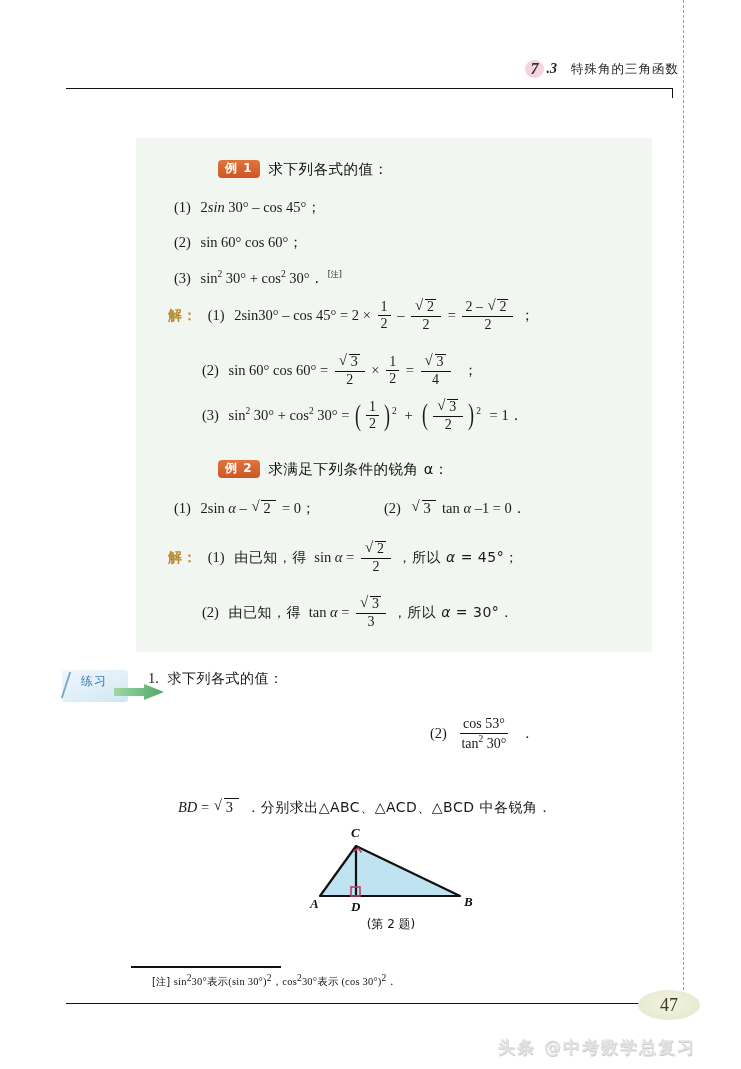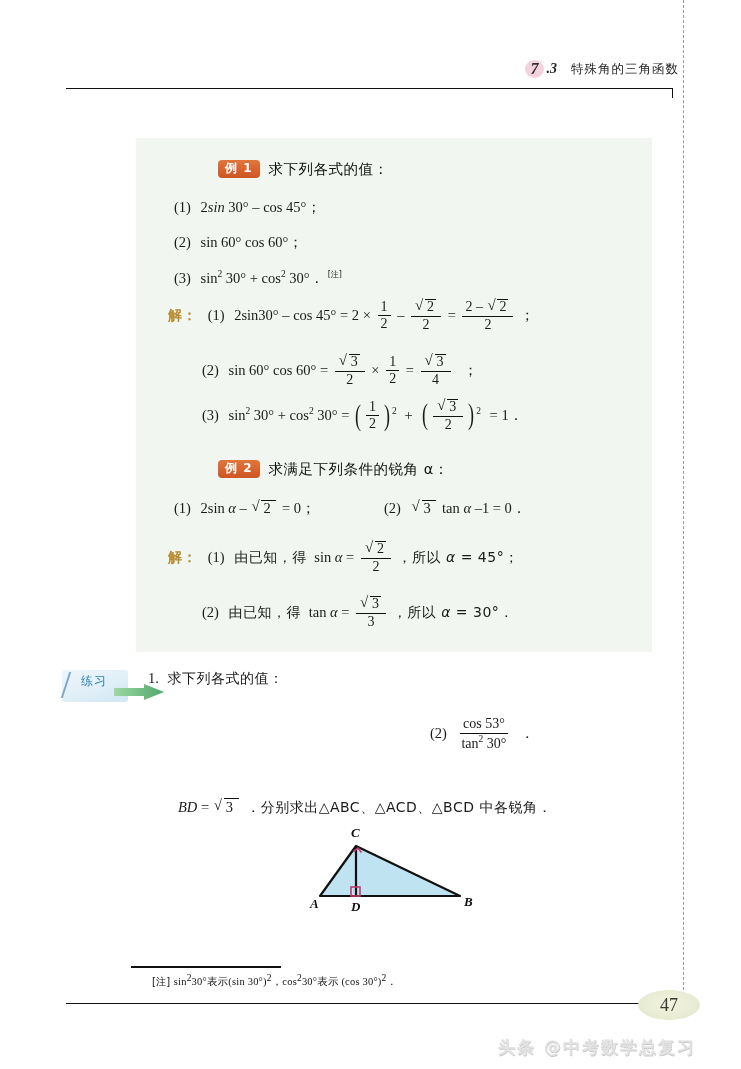--- a/index.html
+++ b/index.html
@@ -512,20 +512,21 @@
   <svg class="figure" viewBox="0 0 190 115">
     <polygon points="24,78 60,28 164,78" fill="#bfe3f0" stroke="#111111" stroke-width="2.2" stroke-linejoin="round"></polygon>
     <line x1="60" y1="28" x2="60" y2="78" stroke="#111111" stroke-width="2.2"></line>
     <rect x="55" y="69" width="9" height="9" fill="none" stroke="#c0396a" stroke-width="1.6"></rect>
     <path d="M57.5 33.5 L62 30 L65.5 34.5" fill="none" stroke="#c0396a" stroke-width="1.6"></path>
     <text x="14" y="90" font-family="Liberation Serif, serif" font-size="13" font-style="italic" font-weight="bold" fill="#111">A</text>
     <text x="168" y="88" font-family="Liberation Serif, serif" font-size="13" font-style="italic" font-weight="bold" fill="#111">B</text>
     <text x="55" y="19" font-family="Liberation Serif, serif" font-size="13" font-style="italic" font-weight="bold" fill="#111">C</text>
     <text x="55" y="93" font-family="Liberation Serif, serif" font-size="13" font-style="italic" font-weight="bold" fill="#111">D</text>
   </svg>
+  <div class="figcaption">(第 2 题)</div>
 
   <div class="footnote-rule"></div>
   <div class="footnote">
     <span>[注]</span>
     <span class="mt"> sin<span class="sup">2</span>30°表示(sin 30°)<span class="sup">2</span>，cos<span class="sup">2</span>30°表示 (cos 30°)<span class="sup">2</span>．</span>
   </div>
 
   <div class="footer-rule"></div>
   <div class="pagenum">47</div>
   <div class="watermark">头条 @中考数学总复习</div>

